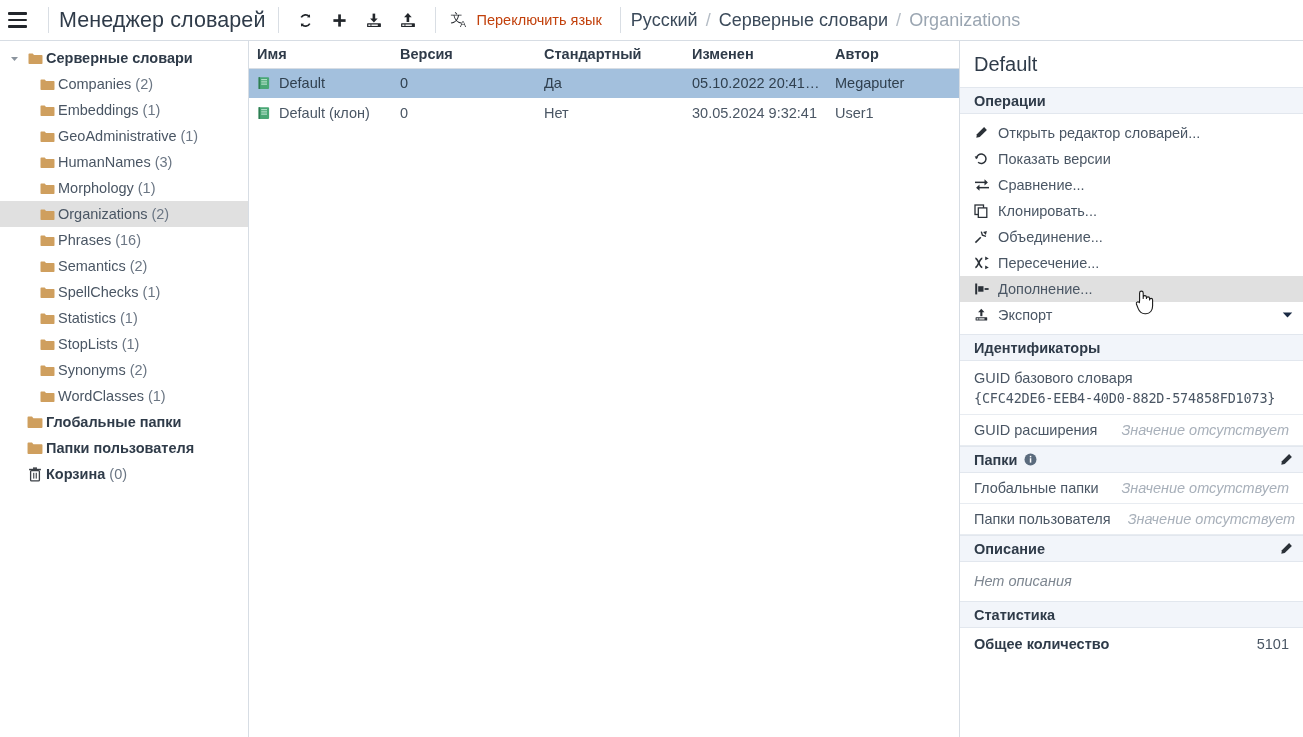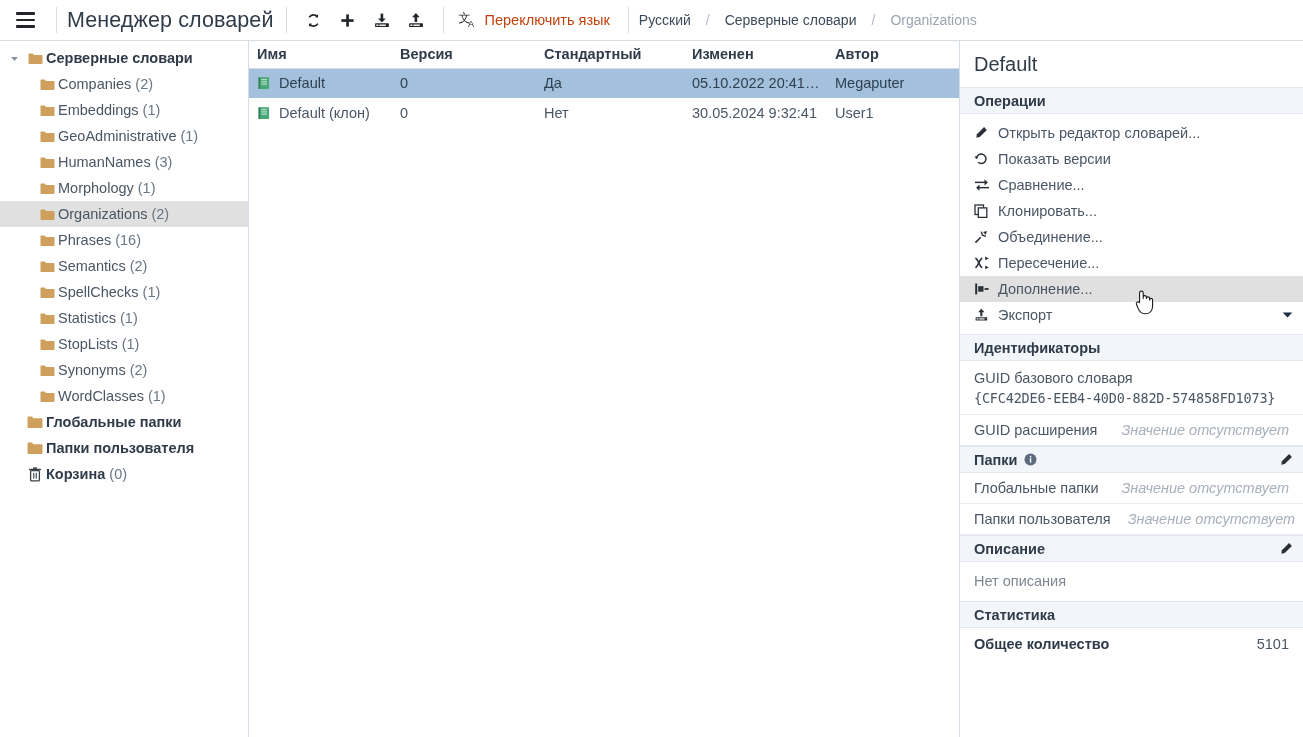--- a/index.html
+++ b/index.html
@@ -23,21 +23,20 @@
   }
 
   
   .topbar {
     height: 41px;
     min-height: 41px;
     display: flex;
     align-items: center;
     background: #ffffff;
     border-bottom: 1px solid #d7dde4;
-    padding-left: 8px;
   }
   .hamburger {
     width: 34px; height: 34px;
     display: flex; flex-direction: column;
     align-items: center; justify-content: center;
     gap: 4px;
     cursor: pointer;
     margin-right: 4px;
   }
   .hamburger span {
@@ -71,22 +70,22 @@
     display: flex; align-items: center; gap: 8px;
     height: 30px;
     padding: 0 8px 0 4px;
     cursor: pointer;
     border-radius: 3px;
     white-space: nowrap;
   }
   .lang-btn .lbl { font-size: 14.5px; color: #c2410c; }
   .breadcrumb {
     display: flex; align-items: center;
-    gap: 15px;
-    font-size: 14px;
+    gap: 8px;
+    font-size: 18px;
     white-space: nowrap;
   }
   .crumb { color: #3b4a5a; cursor: pointer; }
   .crumb.last { color: #9aa5b1; cursor: default; }
   .crumb-sep { color: #b4bcc5; }
 
   
   .body-row {
     flex: 1 1 auto;
     display: flex;
@@ -248,20 +247,21 @@
     padding: 2px 14px 8px 14px;
     font-family: "DejaVu Sans Mono", "Liberation Mono", monospace;
     font-size: 13.5px;
     color: #4a5664;
     border-bottom: 1px solid #e8ecf1;
     letter-spacing: -0.2px;
   }
   .desc-empty {
     padding: 11px 14px 12px 14px;
     font-size: 14.5px;
+    font-style: italic;
     color: #7e8791;
   }
 
   
   .cursor-hand {
     position: absolute;
     left: 1134px;
     top: 289px;
     pointer-events: none;
     z-index: 50;

